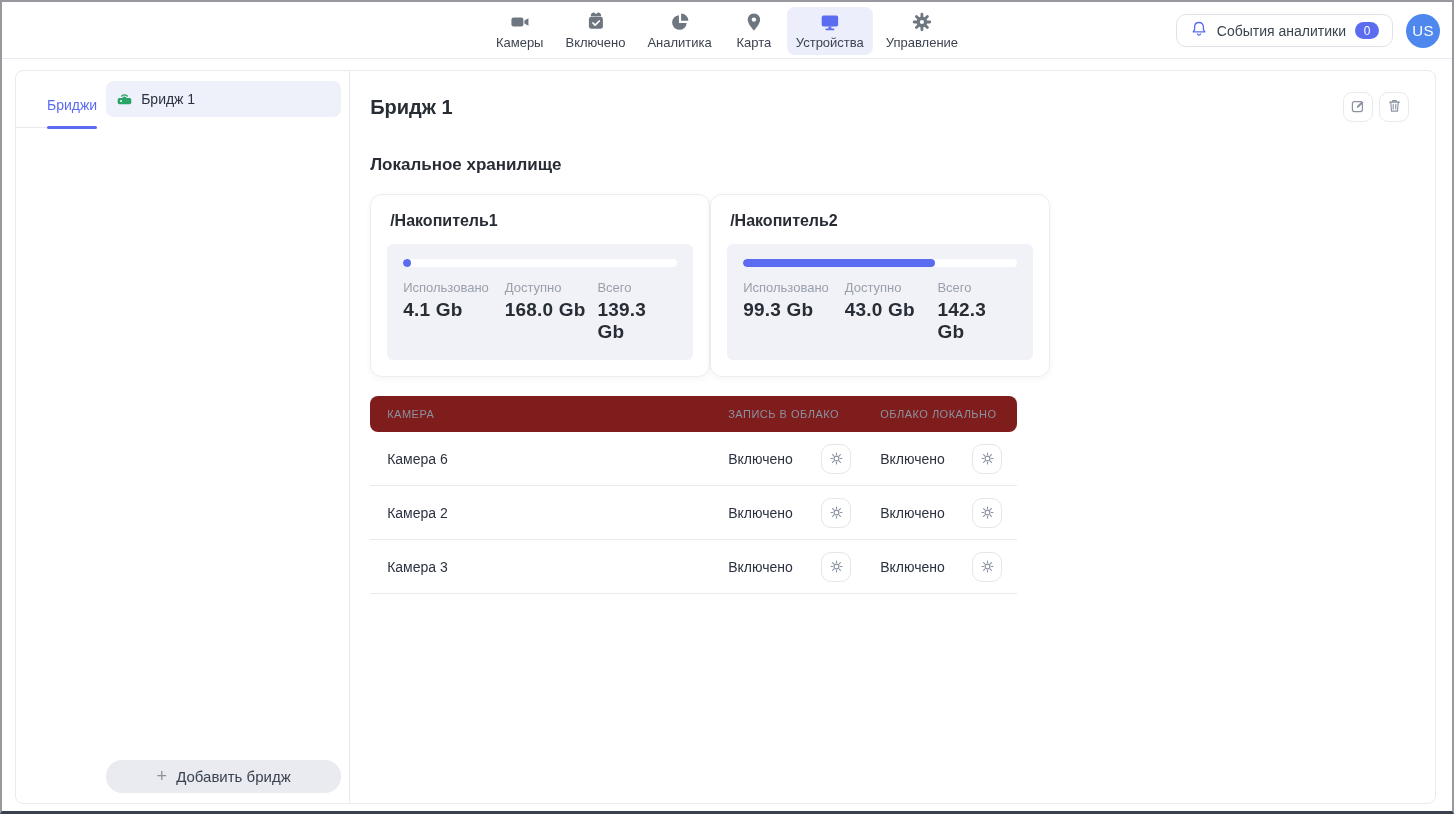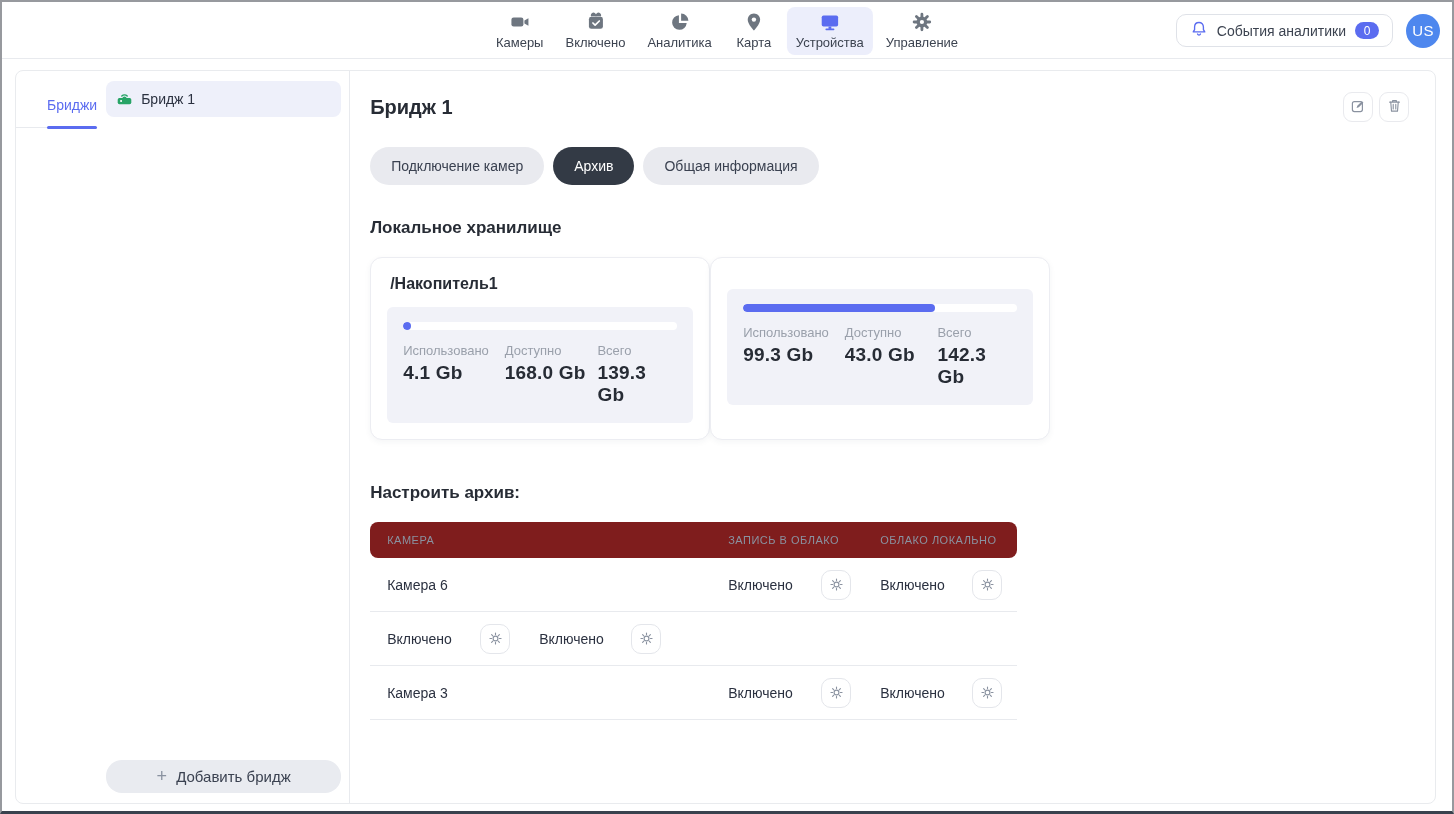--- a/index.html
+++ b/index.html
@@ -297,25 +297,20 @@
               <svg width="15" height="15" viewBox="0 0 20 20" fill="none" stroke="#8a92a0" stroke-width="1.5" stroke-linecap="round" stroke-linejoin="round">
                   <path d="M3.5 5.5h13M7.5 5.5v-2h5v2"></path>
                   <path d="M5 5.5l1 12h8l1-12"></path>
                   <path d="M8.3 8.5v6M11.7 8.5v6"></path>
                 </svg>
             </span>
           </button>
         </div>
       </div>
 
-      <div class="pill-tabs">
-        <button class="pill">Подключение камер</button>
-        <button class="pill active">Архив</button>
-        <button class="pill">Общая информация</button>
-      </div>
 
       <div class="section-heading storage-heading">Локальное хранилище</div>
 
       <div class="cards-row">
 
         <div class="storage-card">
           <div class="storage-name">/Накопитель1</div>
           <div class="storage-box">
             <div class="progress-track">
               <div class="progress-fill" style="width: 3%;"></div>
@@ -331,20 +326,21 @@
               </div>
               <div>
                 <div class="stat-label">Всего</div>
                 <div class="stat-value">139.3 Gb</div>
               </div>
             </div>
           </div>
         </div>
 
         <div class="storage-card">
+          <div class="storage-name">/Накопитель2</div>
           <div class="storage-box">
             <div class="progress-track">
               <div class="progress-fill" style="width: 70%;"></div>
             </div>
             <div class="storage-stats">
               <div class="stat-col-used">
                 <div class="stat-label">Использовано</div>
                 <div class="stat-value">99.3 Gb</div>
               </div>
               <div class="stat-col-avail">
@@ -354,21 +350,20 @@
               <div>
                 <div class="stat-label">Всего</div>
                 <div class="stat-value">142.3 Gb</div>
               </div>
             </div>
           </div>
         </div>
 
       </div>
 
-      <div class="section-heading archive-heading">Настроить архив:</div>
 
       <div class="archive-table">
         <div class="table-header">
           <div class="col-camera">КАМЕРА</div>
           <div class="col-cloud">ЗАПИСЬ В ОБЛАКО</div>
           <div class="col-gap"></div>
           <div class="col-local">ОБЛАКО ЛОКАЛЬНО</div>
         </div>
 
         <div class="table-row">
@@ -388,20 +383,21 @@
             <button class="gear-btn">
               <svg width="15" height="15" viewBox="0 0 20 20" fill="none" stroke="#8a92a0" stroke-width="1.5" stroke-linecap="round">
                   <circle cx="10" cy="10" r="3.2"></circle>
                   <path d="M10 2.6v2.2M10 15.2v2.2M2.6 10h2.2M15.2 10h2.2M4.8 4.8l1.6 1.6M13.6 13.6l1.6 1.6M15.2 4.8l-1.6 1.6M6.4 13.6l-1.6 1.6"></path>
                 </svg>
             </button>
           </div>
         </div>
 
         <div class="table-row">
+          <div class="col-camera">Камера 2</div>
           <div class="col-cloud">
             <span>Включено</span>
             <button class="gear-btn">
               <svg width="15" height="15" viewBox="0 0 20 20" fill="none" stroke="#8a92a0" stroke-width="1.5" stroke-linecap="round">
                   <circle cx="10" cy="10" r="3.2"></circle>
                   <path d="M10 2.6v2.2M10 15.2v2.2M2.6 10h2.2M15.2 10h2.2M4.8 4.8l1.6 1.6M13.6 13.6l1.6 1.6M15.2 4.8l-1.6 1.6M6.4 13.6l-1.6 1.6"></path>
                 </svg>
             </button>
           </div>
           <div class="col-gap"></div>

